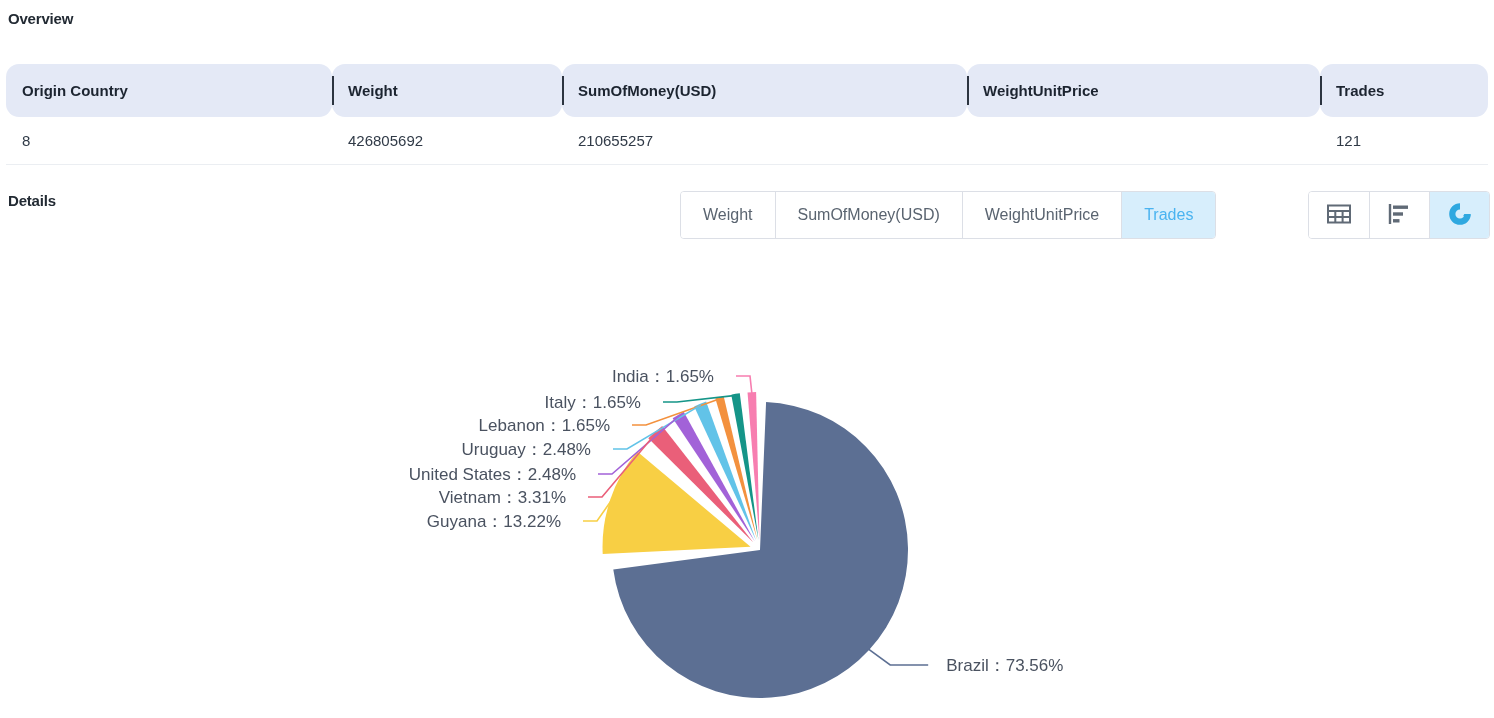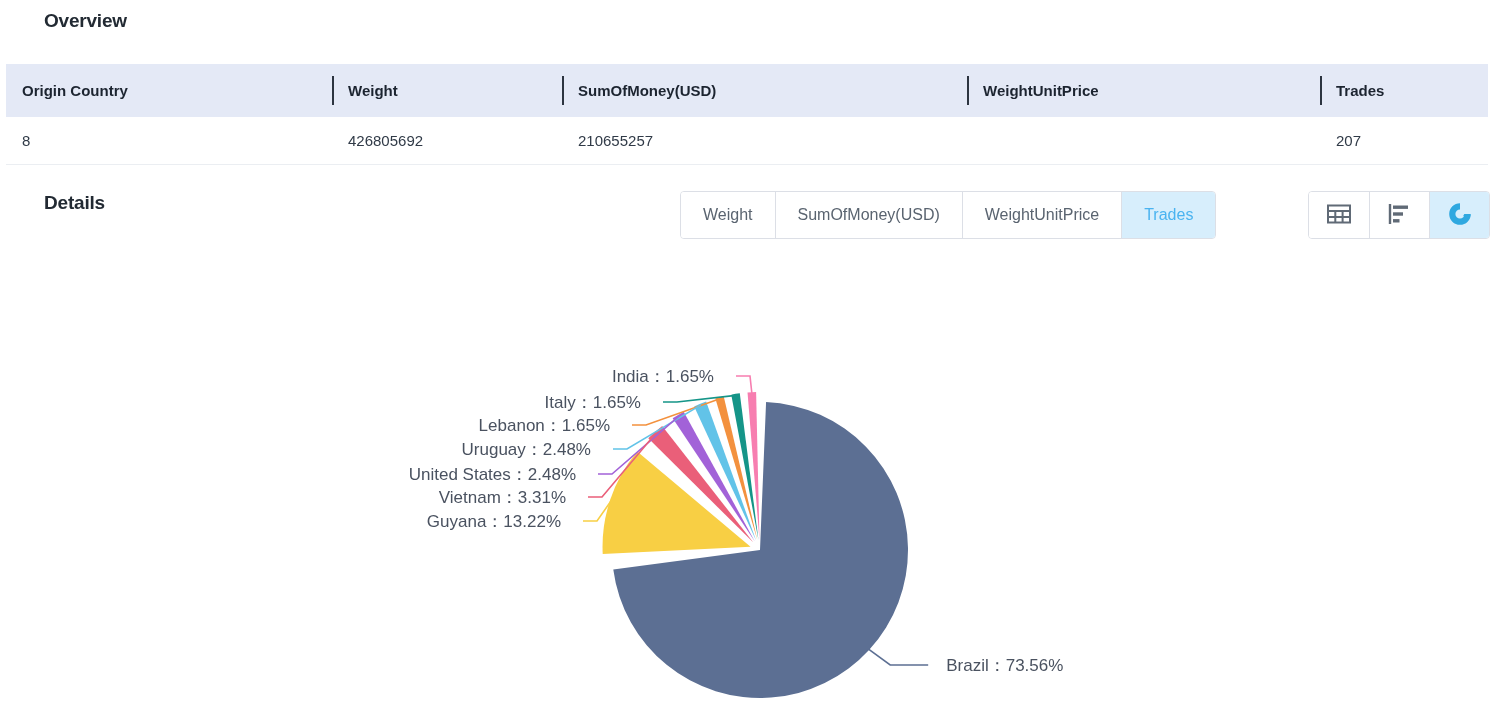--- a/index.html
+++ b/index.html
@@ -13,25 +13,24 @@
     position: relative;
     font-family: "Liberation Sans", sans-serif;
     color: #2c3e50;
     overflow: hidden;
   }
 
   
   .section-title {
     position: absolute;
     left: 8px;
-    font-size: 19px;
+    font-size: 15px;
     font-weight: bold;
     color: #222a33;
     letter-spacing: -0.2px;
-    margin-left: 36px;
   }
   #overview-title { top: 10px; }
   #details-title  { top: 192px; }
 
   
   .ov-table {
     position: absolute;
     left: 6px;
     top: 64px;
     width: 1482px;
@@ -41,20 +40,21 @@
   .ov-table thead tr { background: #e4e9f6; }
   .ov-table th {
     height: 53px;
     text-align: left;
     font-size: 15px;
     font-weight: bold;
     color: #1c2430;
     padding: 0 0 0 16px;
     position: relative;
     vertical-align: middle;
+    border-radius: 13px;
   }
   .ov-table th + th::before {
     content: "";
     position: absolute;
     left: 0;
     top: 12px;
     bottom: 12px;
     width: 2px;
     background: #2c3440;
   }
@@ -166,21 +166,21 @@
       <th>WeightUnitPrice</th>
       <th>Trades</th>
     </tr>
   </thead>
   <tbody>
     <tr>
       <td>8</td>
       <td>426805692</td>
       <td>210655257</td>
       <td></td>
-      <td>207</td>
+      <td>121</td>
     </tr>
   </tbody>
 </table>
 
 <div class="section-title" id="details-title">Details</div>
 
 <div class="btn-group">
   <button class="gbtn">Weight</button>
   <button class="gbtn">SumOfMoney(USD)</button>
   <button class="gbtn">WeightUnitPrice</button>

